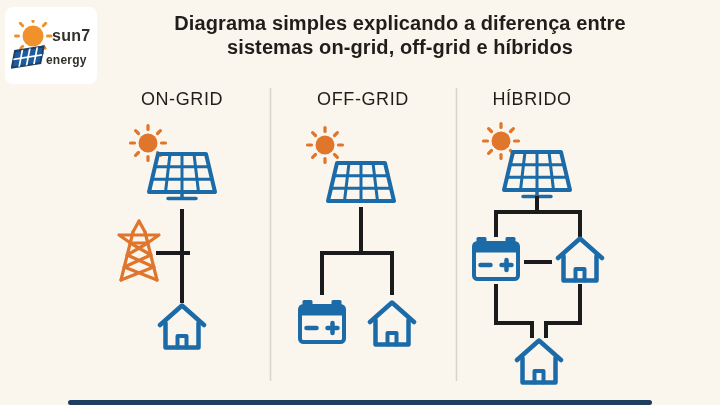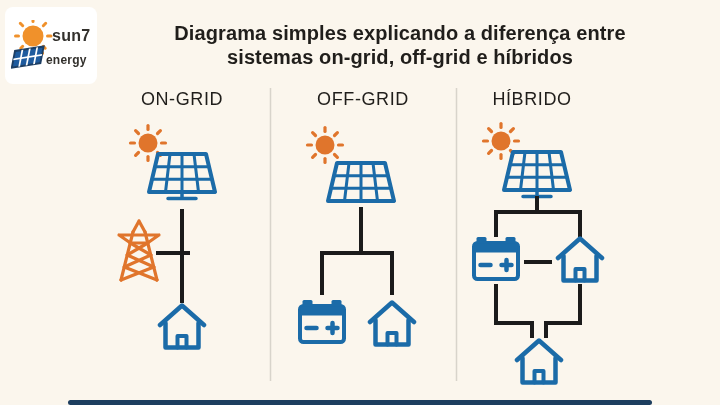--- a/index.html
+++ b/index.html
@@ -9,21 +9,21 @@
     font-family:"Liberation Sans","DejaVu Sans",sans-serif;
   }
   
   .logo-card{position:absolute;left:5px;top:7px;width:92px;height:77px;background:var(--card,#fff);border-radius:8px;}
   .logo-art{position:absolute;left:6px;top:13px;width:42px;height:54px;}
   .logo-text{position:absolute;left:47px;top:21px;color:#32302c;font-weight:800;line-height:1;}
   .logo-text .l1{font-size:16px;letter-spacing:.3px;}
   .logo-text .l2{font-size:12px;margin-left:-6px;margin-top:10px;letter-spacing:.2px;}
   
   .title{
-    position:absolute;left:104px;right:24px;top:21px;text-align:center;
+    position:absolute;left:104px;right:24px;top:11px;text-align:center;
     color:var(--text,#201e1b);font-size:20px;font-weight:700;line-height:1.22;letter-spacing:.1px;
   }
   .title span{display:block;}
   
   .col-header{
     position:absolute;top:89px;width:150px;text-align:center;
     color:var(--text,#201e1b);font-size:18px;font-weight:400;letter-spacing:.6px;
   }
   .ch-0{left:107px;} .ch-1{left:288px;} .ch-2{left:457px;}
   

